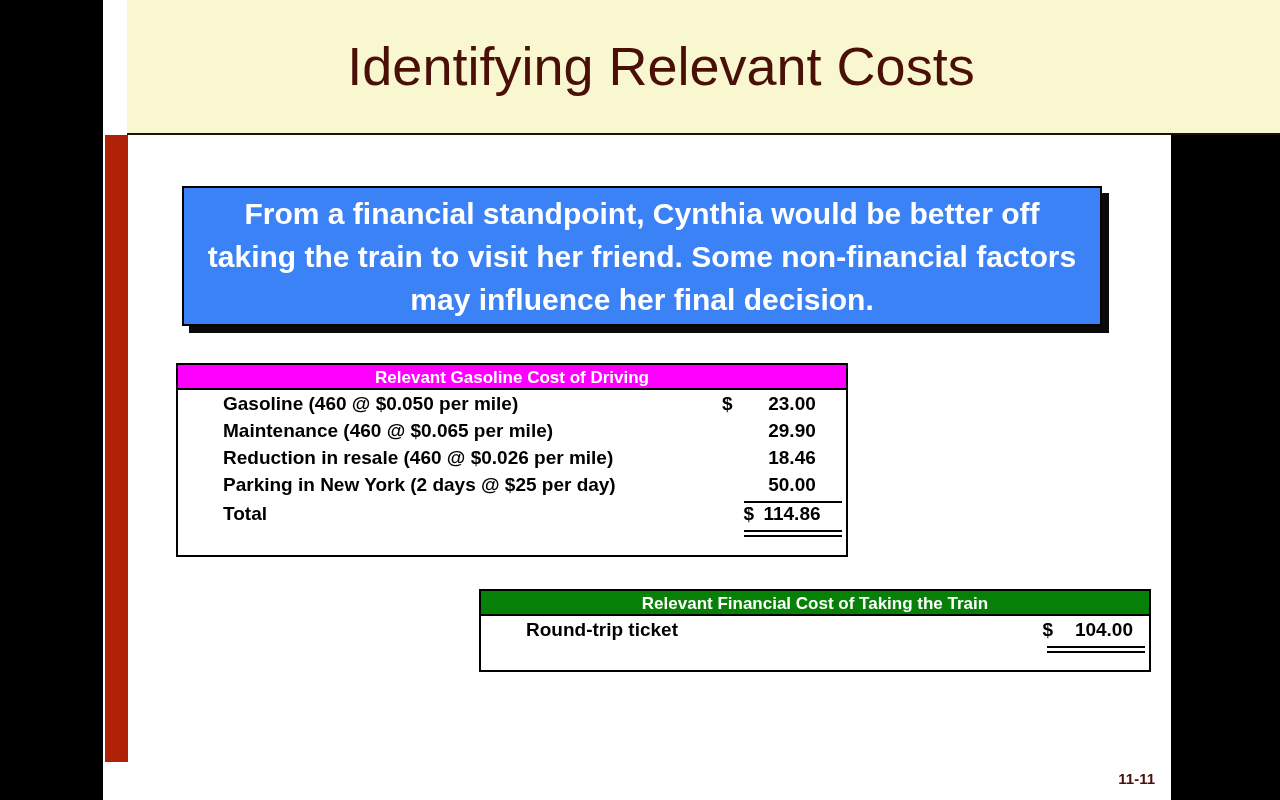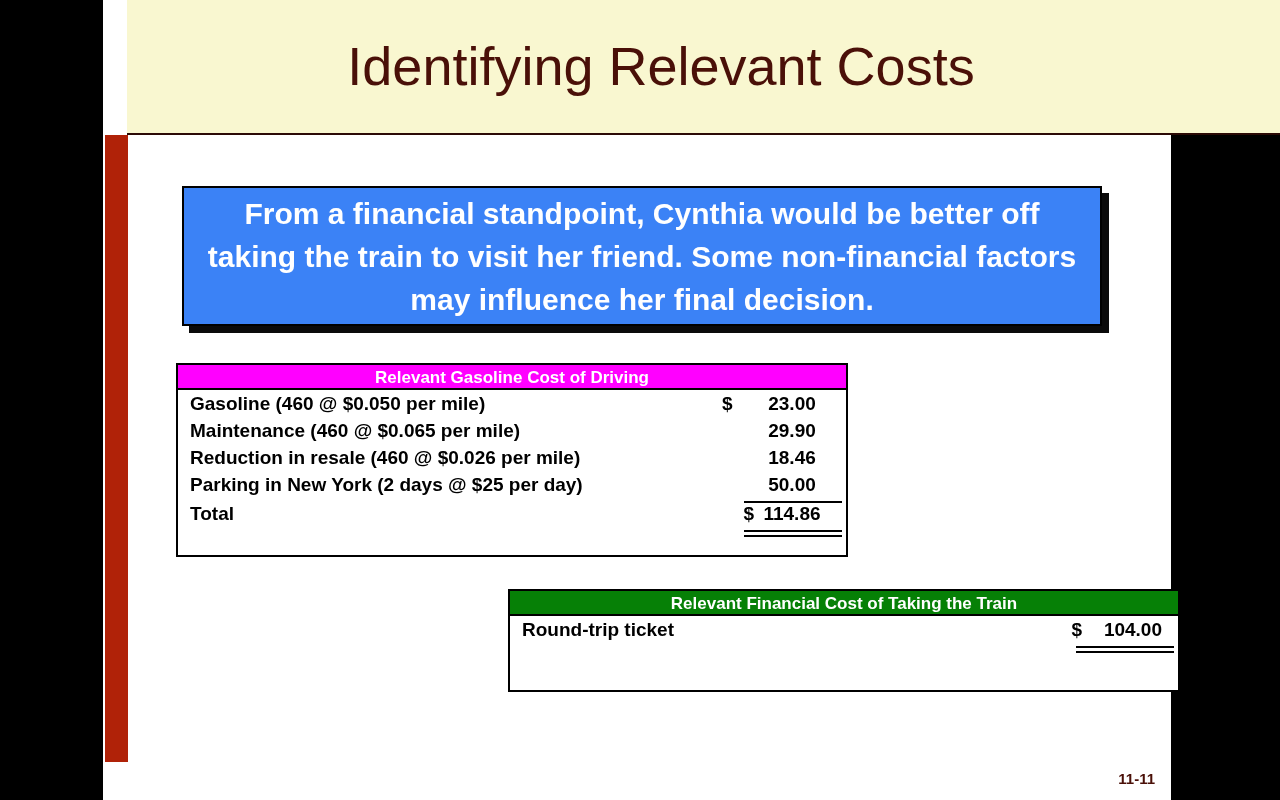--- a/index.html
+++ b/index.html
@@ -116,21 +116,21 @@
   .row {
     display: flex;
     align-items: baseline;
     height: 27px;
     font-size: 19px;
     font-weight: bold;
     color: #000000;
     white-space: nowrap;
   }
   .row .label {
-    padding-left: 12px;
+    padding-left: 45px;
     flex: 1 1 auto;
   }
   .row .cur {
     width: 34px;
     text-align: left;
     flex: 0 0 auto;
   }
   .row .amt {
     width: 72px;
     text-align: center;
@@ -160,22 +160,21 @@
     top: 363px;
     width: 672px;
     height: 194px;
   }
 
   
   #train-table {
     left: 376px;
     top: 589px;
     width: 672px;
-    height: 103px;
-    margin-left: 29px;
+    height: 83px;
   }
   #train-table .row .label { }
   #train-table .rule-double {
     margin-left: 566px;
     margin-right: 4px;
   }
   #train-table .row .cur {
     width: 30px;
     text-align: right;
     padding-right: 4px;

